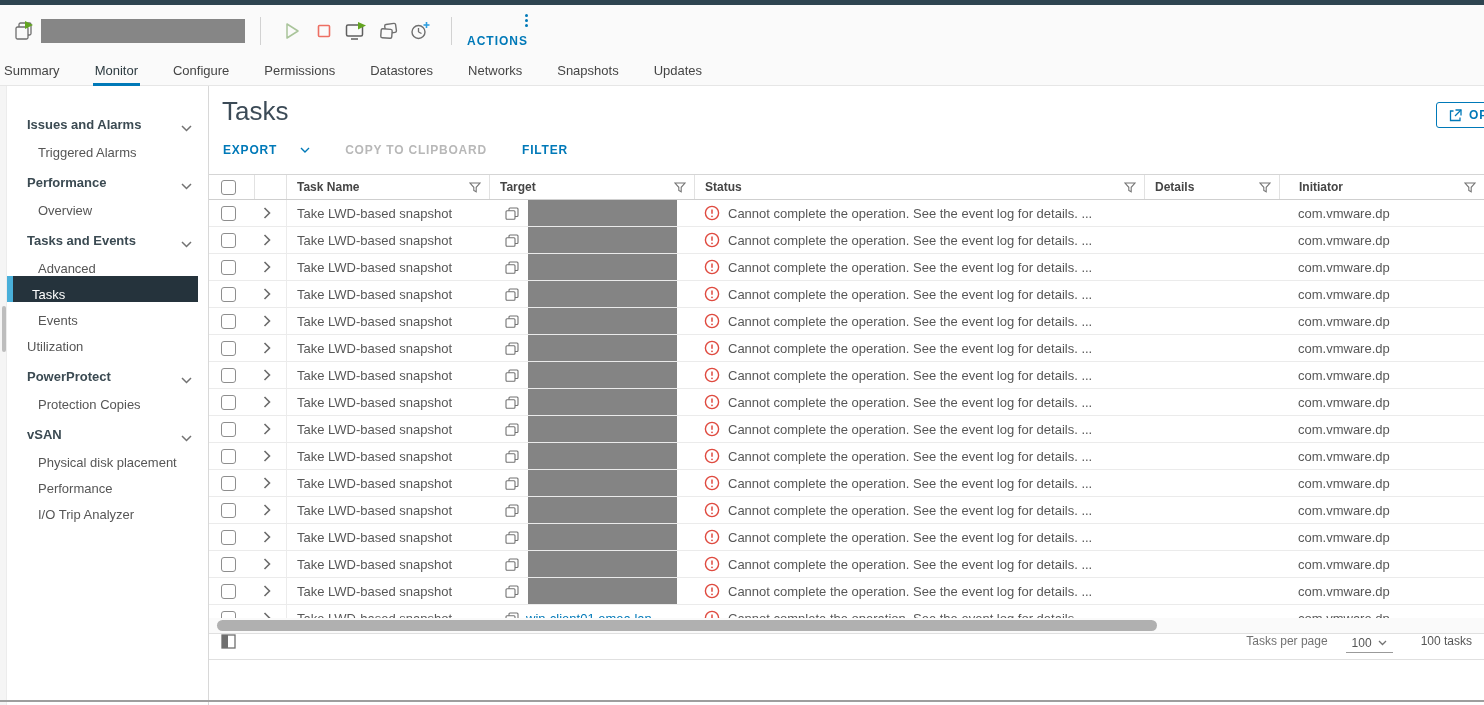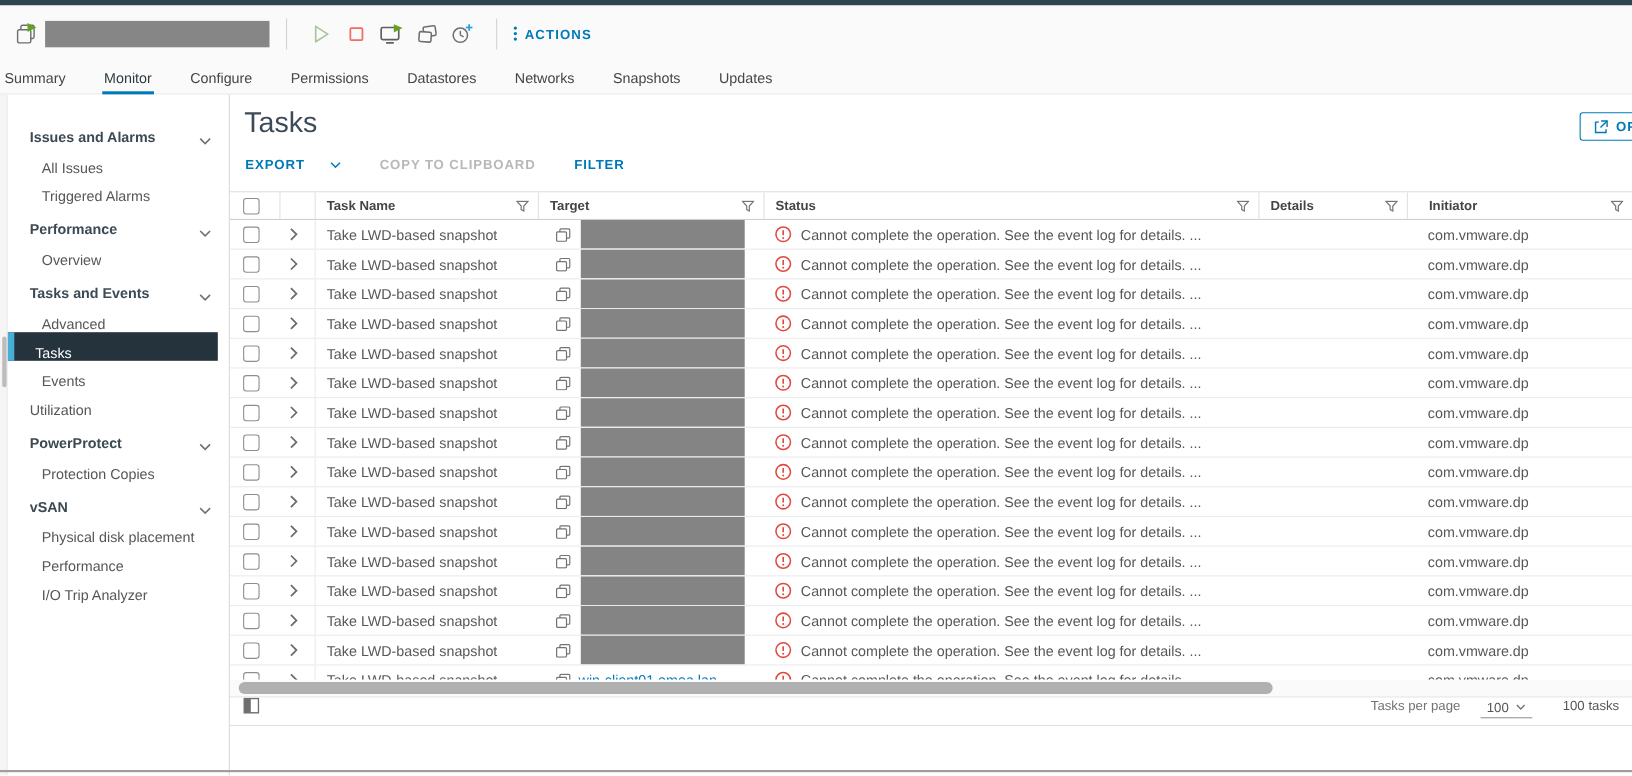--- a/index.html
+++ b/index.html
@@ -16,23 +16,24 @@
     padding-left:13px;
   }
   .vm-title-icon { width:22px; height:22px; flex:0 0 auto; }
   .name-redaction { width:204px; height:24px; background:#868686; margin-left:6px; }
   .vdiv { width:1px; height:28px; background:#d2d2d2; margin:0 15px; }
   .icon-btn {
     background:none; border:none; width:26px; height:26px; display:flex;
     align-items:center; justify-content:center; cursor:pointer; margin:0 3px;
   }
   .actions-btn {
-    background:none; border:none; display:flex; align-items:center; gap:7px;
+    background:none; border:none; display:flex; align-items:flex-end; gap:7px;
     color:#0079b8; font-size:12px; font-weight:600; letter-spacing:1px; cursor:pointer;
     font-family:"Liberation Sans", sans-serif;
+    flex-direction:column;
   }
   .kebab { display:flex; flex-direction:column; gap:2px; }
   .kebab i { width:3px; height:3px; border-radius:50%; background:#0079b8; display:block; }
 
   
   .tabs { height:30px; background:#fafafa; display:flex; align-items:stretch;
           padding-left:2px; border-bottom:1px solid #e6e6e6; }
   .tab { display:flex; align-items:center; font-size:13px; color:#454545;
          margin-right:31px; cursor:pointer; position:relative; padding:0 2px; }
   .tab.active { color:#2d3b41; }
@@ -208,24 +209,20 @@
     <aside class="sidebar" id="sidebar">
         <div class="nav-item group">
         <span>Issues and Alarms</span>
         <span class="chev">
           <svg width="11" height="7" viewBox="0 0 11 7">
               <polyline points="1,1 5.5,5.5 10,1" fill="none" stroke="#727272" stroke-width="1.5"></polyline>
             </svg>
         </span>
       </div>
         <div class="nav-item child">
-        <span>All Issues</span>
-
-      </div>
-        <div class="nav-item child">
         <span>Triggered Alarms</span>
 
       </div>
         <div class="nav-item group">
         <span>Performance</span>
         <span class="chev">
           <svg width="11" height="7" viewBox="0 0 11 7">
               <polyline points="1,1 5.5,5.5 10,1" fill="none" stroke="#727272" stroke-width="1.5"></polyline>
             </svg>
         </span>

